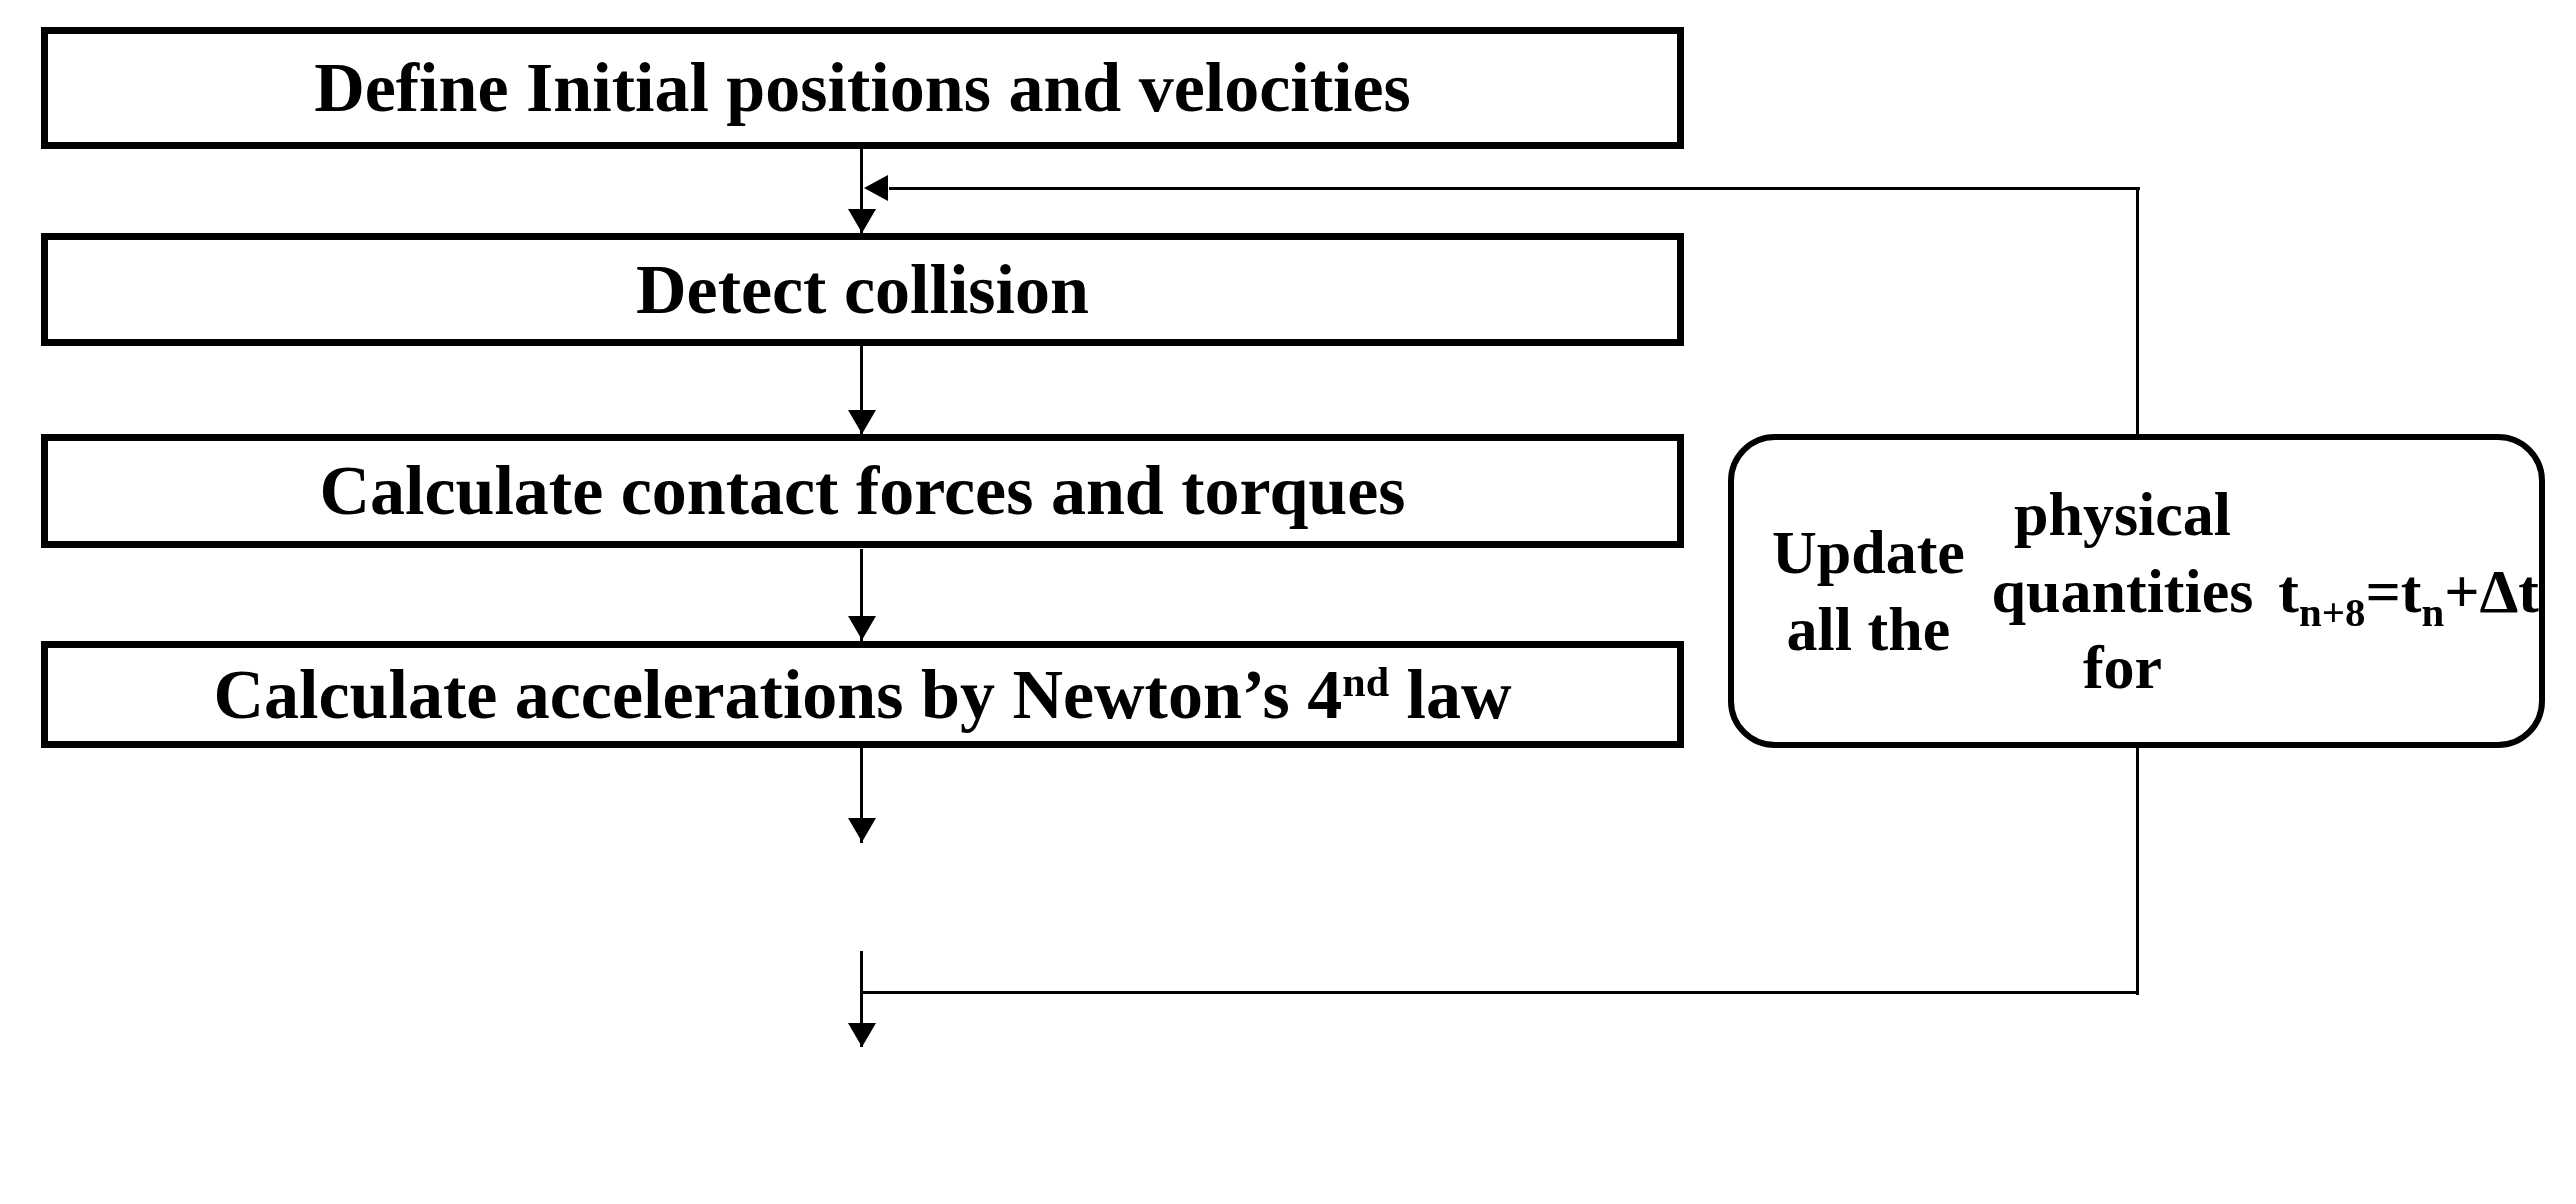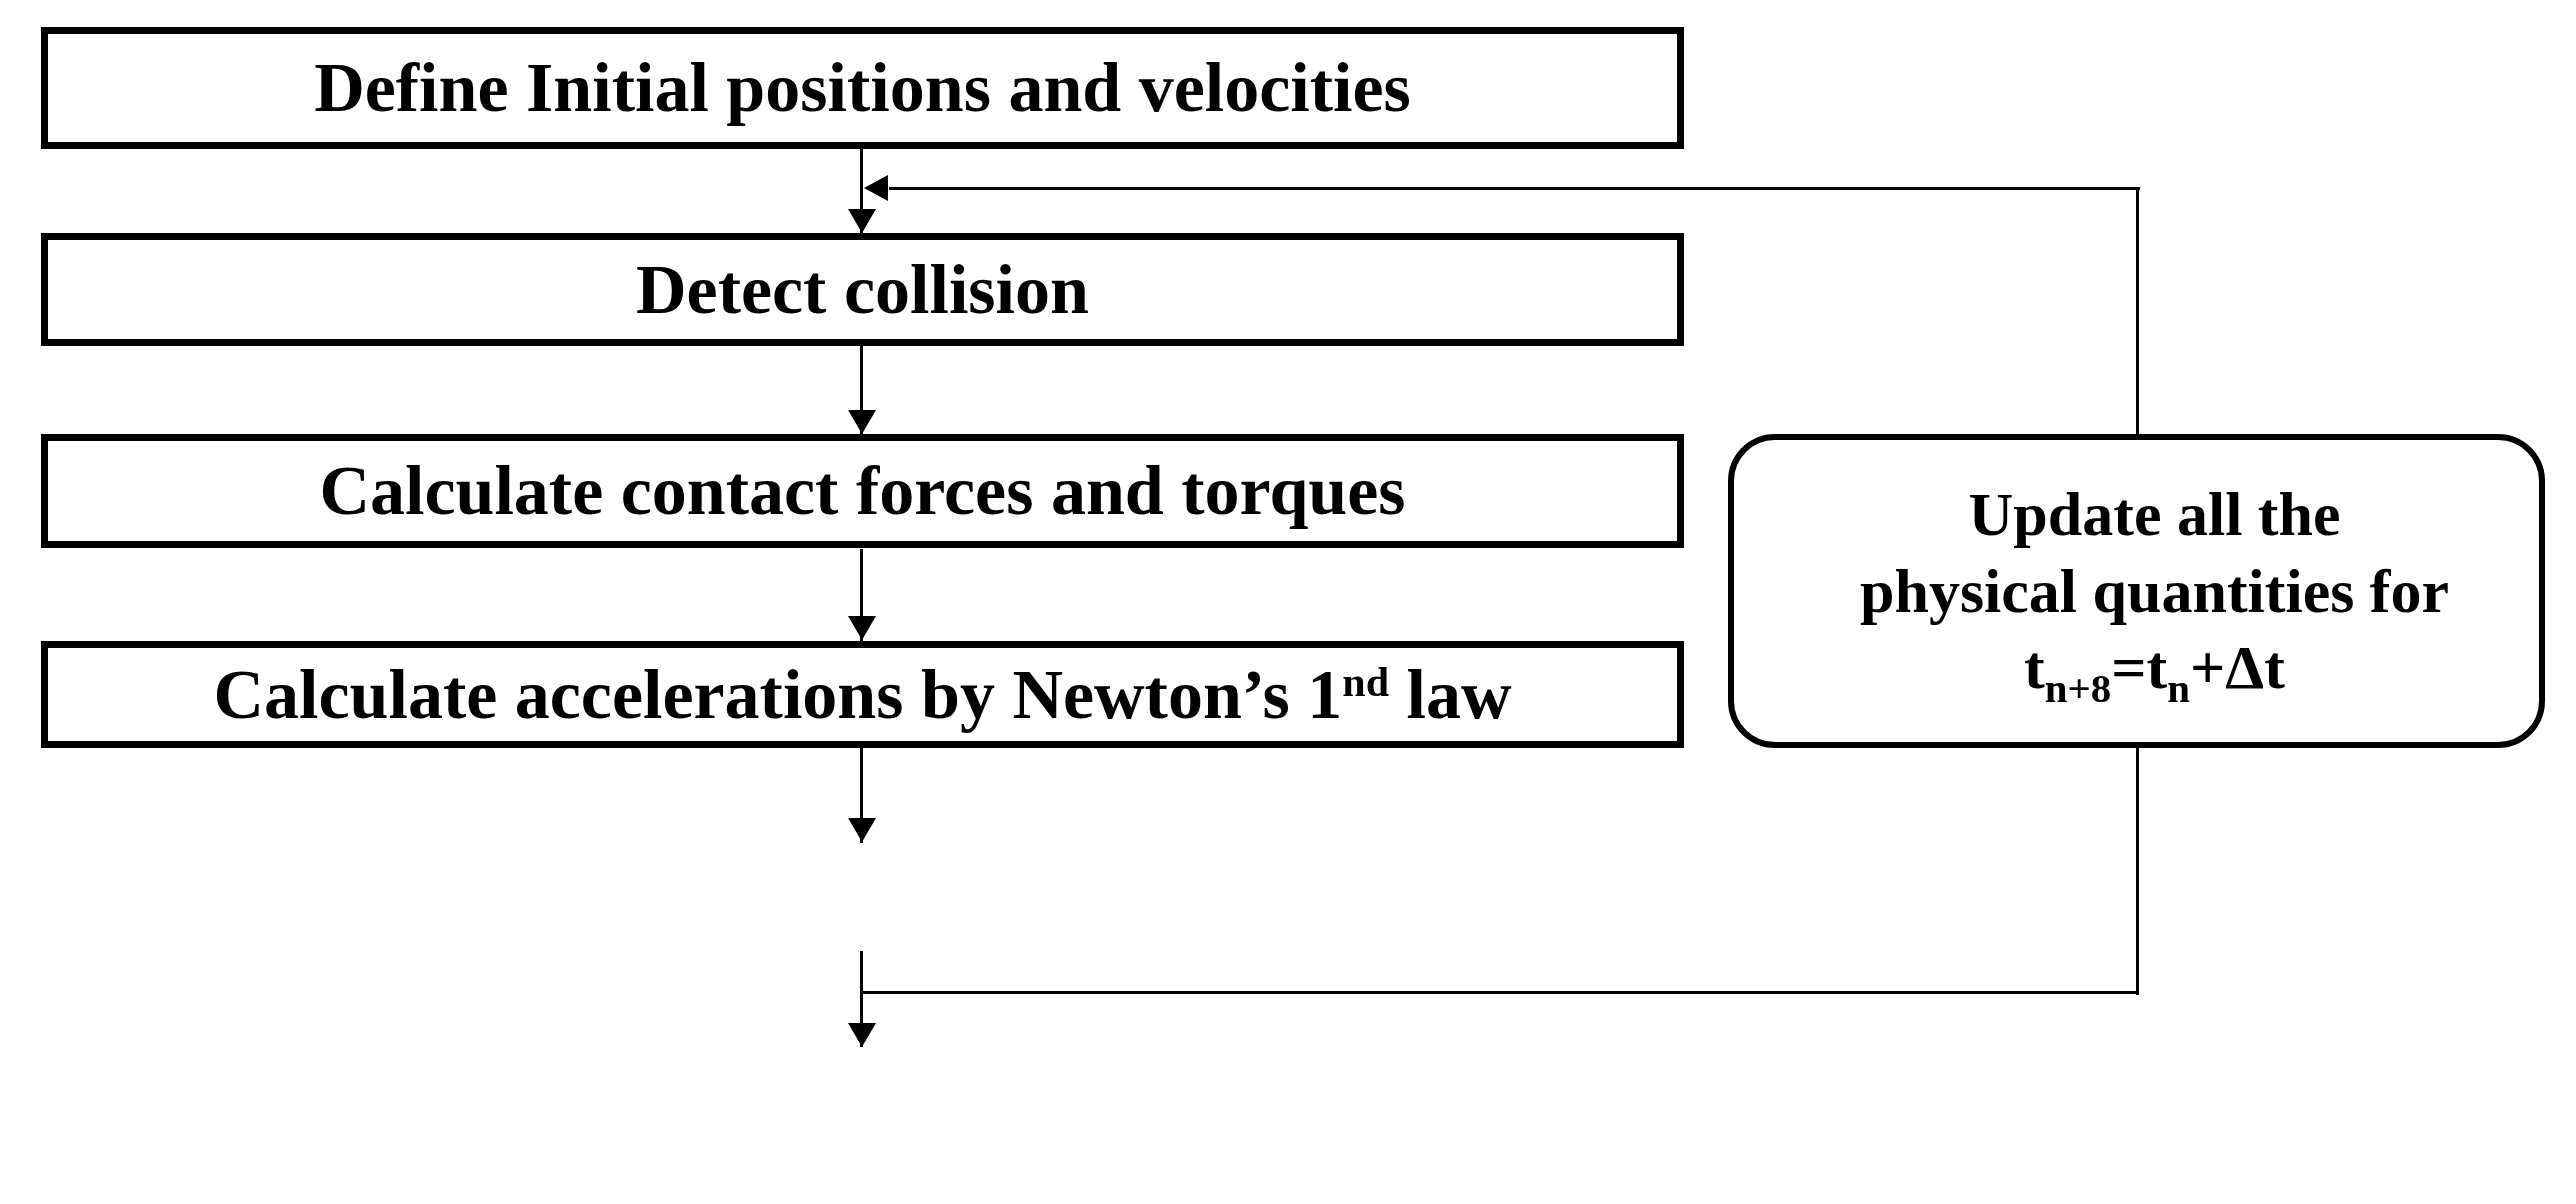--- a/index.html
+++ b/index.html
@@ -59,21 +59,21 @@
     position: absolute;
     left: 1728px;
     top: 434px;
     width: 817px;
     height: 314px;
     box-sizing: border-box;
     border: 6.5px solid var(--line);
     border-radius: 47px;
     background: var(--fill);
     display: flex;
-    flex-direction: column;
+    flex-direction: row;
     align-items: center;
     justify-content: center;
     text-align: center;
     font-weight: bold;
     font-size: 62px;
     line-height: 1.24;
     color: var(--text);
     z-index: 2;
     padding-left: 36px;
   }
@@ -133,21 +133,21 @@
 
   <div class="pbox b2">
     <span>Detect collision</span>
   </div>
 
   <div class="pbox b3">
     <span>Calculate contact forces and torques</span>
   </div>
 
   <div class="pbox b4">
-    <span><span>Calculate accelerations by Newton’s 1</span><sup class="ord">nd</sup><span> law</span></span>
+    <span><span>Calculate accelerations by Newton’s 4</span><sup class="ord">nd</sup><span> law</span></span>
   </div>
 
 
 
   <div class="ubox">
     <span>Update all the</span>
     <span>physical quantities for</span>
     <span><span>t</span><sub class="idx">n+8</sub><span>=t</span><sub class="idx">n</sub><span>+Δt</span></span>
   </div>
 

